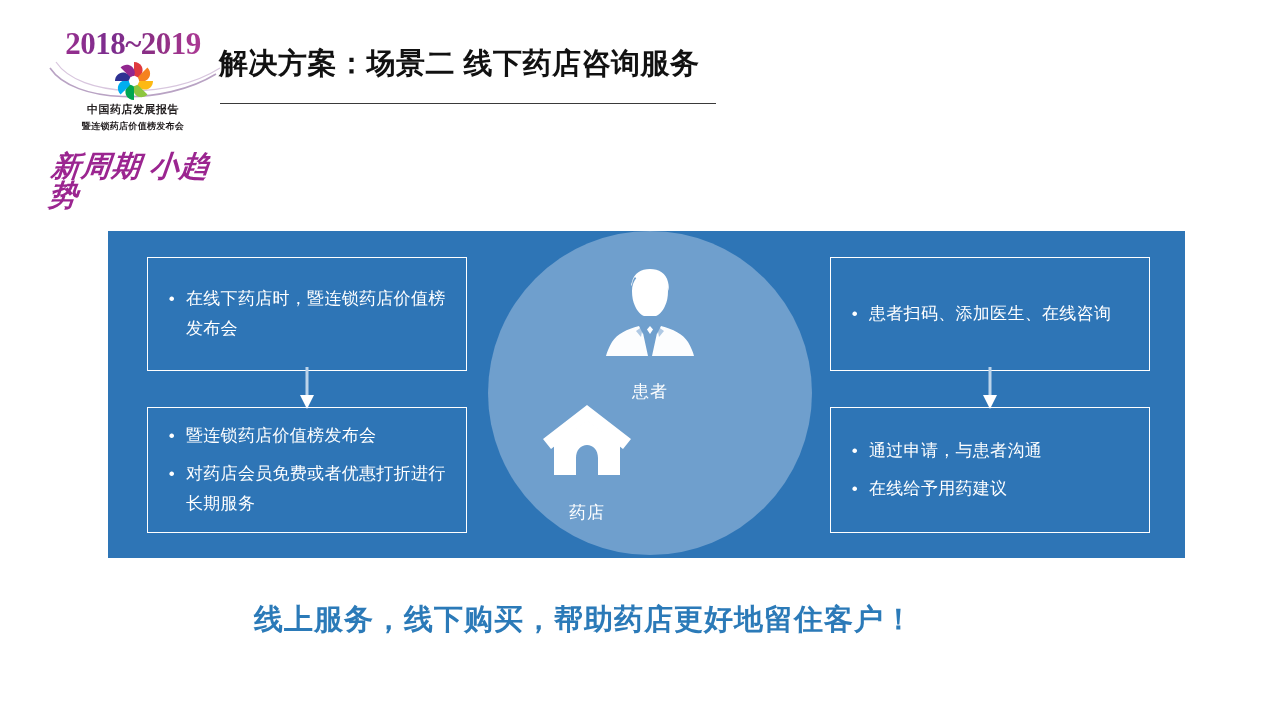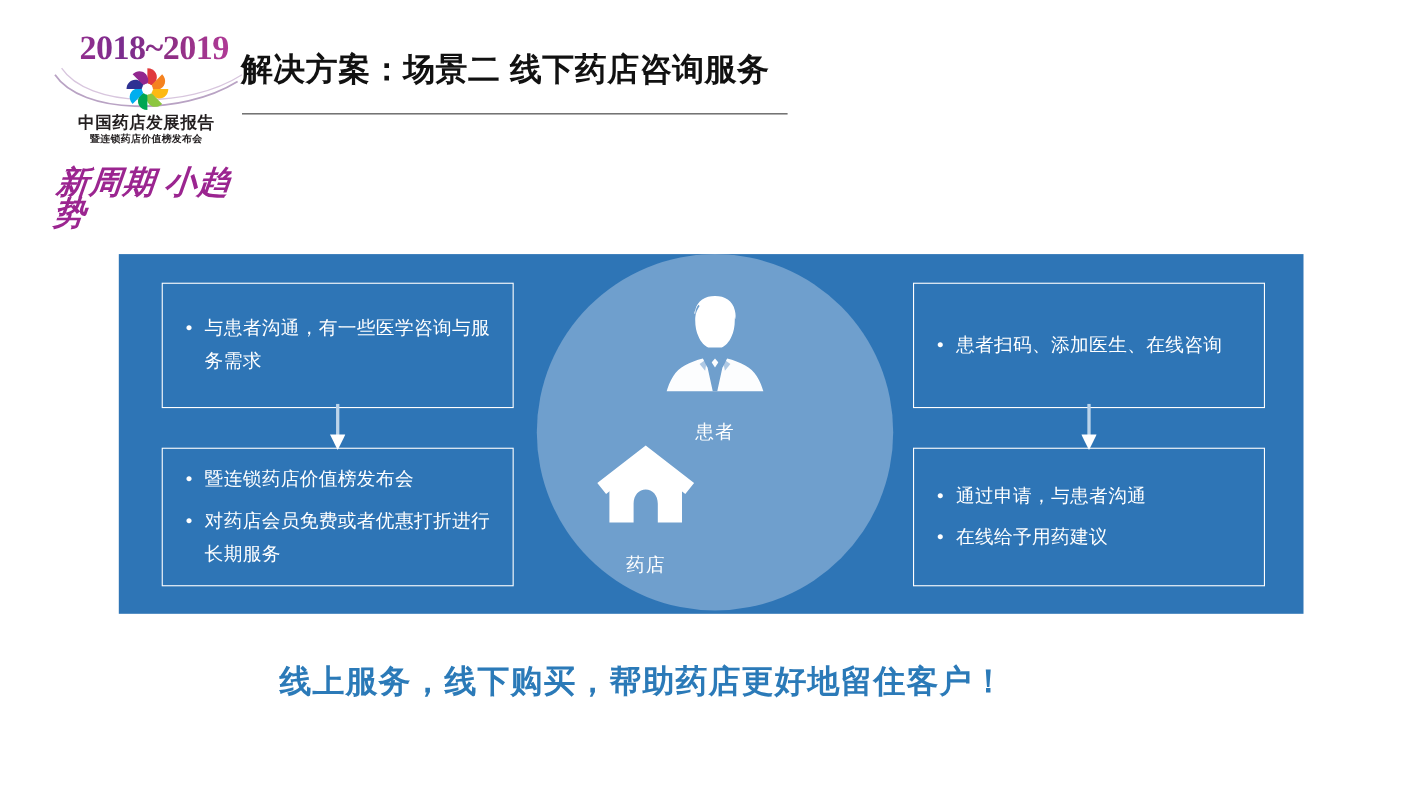--- a/index.html
+++ b/index.html
@@ -21,21 +21,21 @@
     left: 58px;
     top: 28px;
     width: 150px;
     height: 110px;
   }
   .logo-year {
     position: absolute;
     left: 0;
     top: 0;
     width: 150px;
-    text-align: right;
+    text-align: center;
     font-family: "Liberation Serif", "DejaVu Serif", serif;
     font-size: 31px;
     font-weight: bold;
     letter-spacing: -0.5px;
     background: linear-gradient(90deg, #9b2f8e 0%, #7b2d8e 35%, #8e2f84 65%, #b03a96 100%);
     -webkit-background-clip: text;
     background-clip: text;
     color: transparent;
     line-height: 1;
   }
@@ -53,21 +53,21 @@
     width: 178px;
     height: 52px;
     pointer-events: none;
   }
   .logo-cn {
     position: absolute;
     left: 0;
     top: 76px;
     width: 150px;
     text-align: center;
-    font-size: 15px;
+    font-size: 11px;
     font-weight: bold;
     color: #231f20;
     letter-spacing: 0.5px;
     line-height: 1;
   }
   .logo-cn-sub {
     position: absolute;
     left: 0;
     top: 94px;
     width: 150px;
@@ -266,21 +266,21 @@
       <path d="M46 2 L90 36 L82 46 L46 18 L10 46 L2 36 Z" fill="#ffffff"></path>
       <path d="M13 42 L46 17 L79 42 L79 72 L57 72 L57 55 C57 47 52 42 46 42 C40 42 35 47 35 55 L35 72 L13 72 Z" fill="#ffffff"></path>
     </svg>
     <div class="icon-label">药店</div>
   </div>
 
 
   <div class="info-box left row-top">
     <div class="bullet-line">
       <span class="bullet-dot">•</span>
-      <span class="bullet-text">与患者沟通，有一些医学咨询与服务需求</span>
+      <span class="bullet-text">在线下药店时，暨连锁药店价值榜发布会</span>
     </div>
   </div>
 
   <svg class="flow-arrow left" viewBox="0 0 14 42">
     <line x1="7" y1="0" x2="7" y2="30" stroke="#bcd4ea" stroke-width="3"></line>
     <polygon points="0,28 14,28 7,42" fill="#ffffff"></polygon>
   </svg>
 
   <div class="info-box left row-bottom">
     <div class="bullet-line">

